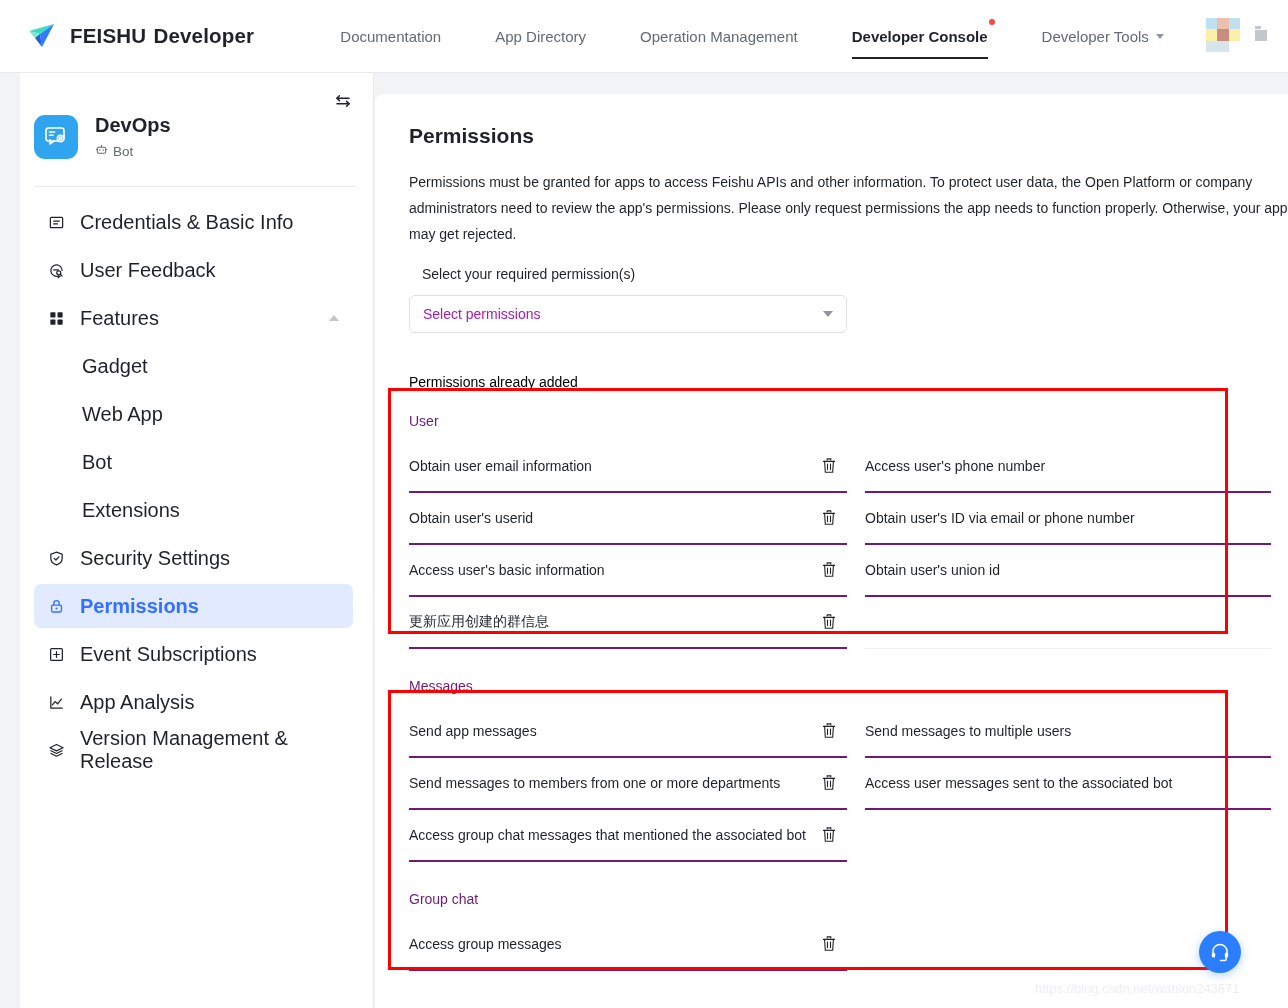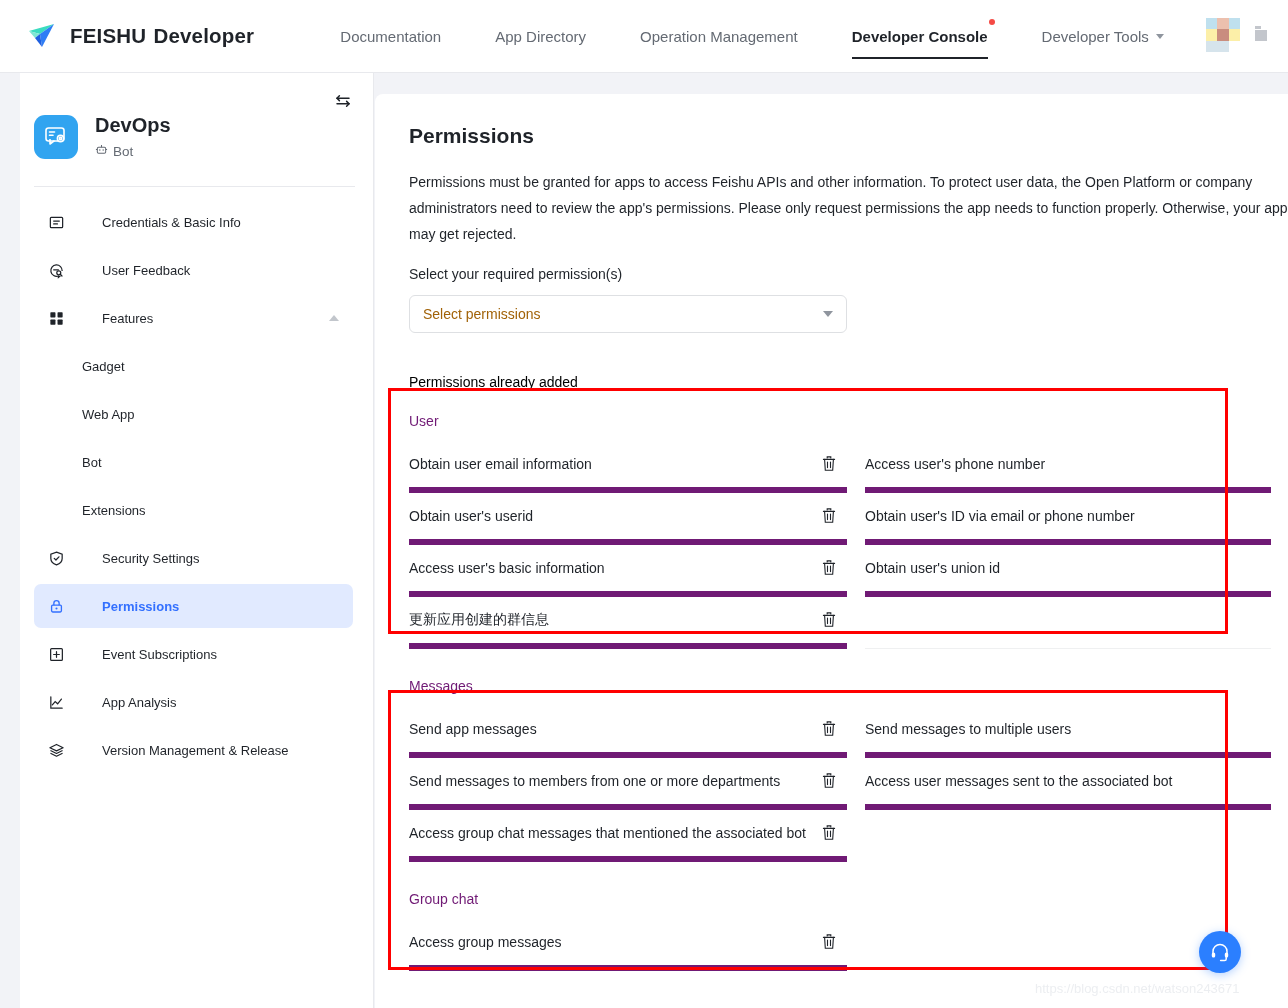--- a/index.html
+++ b/index.html
@@ -66,55 +66,55 @@
   .app-meta { margin-left: 17px; }
   .app-name { font-size: 20px; font-weight: 700; color: #1f2329; line-height: 1.1; }
   .app-type { display: flex; align-items: center; gap: 5px; margin-top: 7px;
     font-size: 13.5px; color: #646a73; }
   .divider { height: 1px; background: #e8e9ed; margin: 27px 18px 0 14px; }
 
   .menu { margin-top: 13px; }
   .menu-item {
     display: flex; align-items: center; height: 44px;
     margin: 4px 20px 4px 14px; padding-left: 12px; border-radius: 7px;
-    font-size: 13px; color: #1f2329; cursor: pointer; position: relative; gap: 22px;
+    font-size: 20px; color: #1f2329; cursor: pointer; position: relative;
   }
   .menu-item .mi-ico { width: 20px; height: 20px; flex: none; display: flex;
     align-items: center; justify-content: center; margin-right: 14px; }
   .menu-item.sub { padding-left: 48px; }
   .menu-item.active { background: #e1eaff; color: #3370ff; font-weight: 700; }
   .menu-caret { position: absolute; right: 14px; width: 0; height: 0;
     border-left: 5px solid transparent; border-right: 5px solid transparent;
     border-bottom: 6px solid #c2c6cc; }
 
   
   .main {
     position: absolute; left: 375px; top: 94px; width: 930px; height: 930px;
     background: #ffffff; border-radius: 8px 0 0 0; overflow: hidden;
   }
   .inner { padding: 30px 34px 0 34px; }
   .page-title { font-size: 21px; font-weight: 700; color: #1f2329; }
   .page-desc { margin-top: 21px; font-size: 14px; color: #1f2329; line-height: 26px; width: 900px; }
-  .field-label { margin-top: 19px; font-size: 14px; color: #1f2329; }
+  .field-label { margin-top: 19px; font-size: 14px; color: #1f2329; margin-left: 13px; }
   .select-box {
     margin-top: 13px; width: 438px; height: 38px; border: 1px solid #dee0e3;
     border-radius: 6px; display: flex; align-items: center; padding: 0 13px;
     cursor: pointer; background: #fff;
   }
-  .select-ph { font-size: 14px; color: #a16207; flex: 1; }
+  .select-ph { font-size: 14px; color: #a21caf; flex: 1; }
   .select-caret { width: 0; height: 0; border-left: 5px solid transparent;
     border-right: 5px solid transparent; border-top: 6px solid #8f959e; }
 
   .added-label { margin-top: 41px; font-size: 14px; color: #000000; font-weight: 400; }
 
   .group-title { font-size: 14px; color: #701a75; }
   .perm-grid { display: grid; grid-template-columns: 438px 1fr; column-gap: 18px; }
   .perm-row {
     height: 52px; display: flex; align-items: center;
-    border-bottom: 6px solid #701a75; font-size: 14px; color: #1f2329;
+    border-bottom: 2px solid #701a75; font-size: 14px; color: #1f2329;
   }
   .perm-row.empty { border-bottom: 1px solid #eff0f1; }
   .perm-name { flex: 1; white-space: nowrap; }
   .trash { width: 16px; height: 18px; margin-right: 10px; cursor: pointer; flex: none; }
 
   
   .redbox { position: absolute; border: 3px solid #ff0000; pointer-events: none; z-index: 30; }
 
   .fab {
     position: absolute; left: 1199px; top: 931px; width: 42px; height: 42px;

